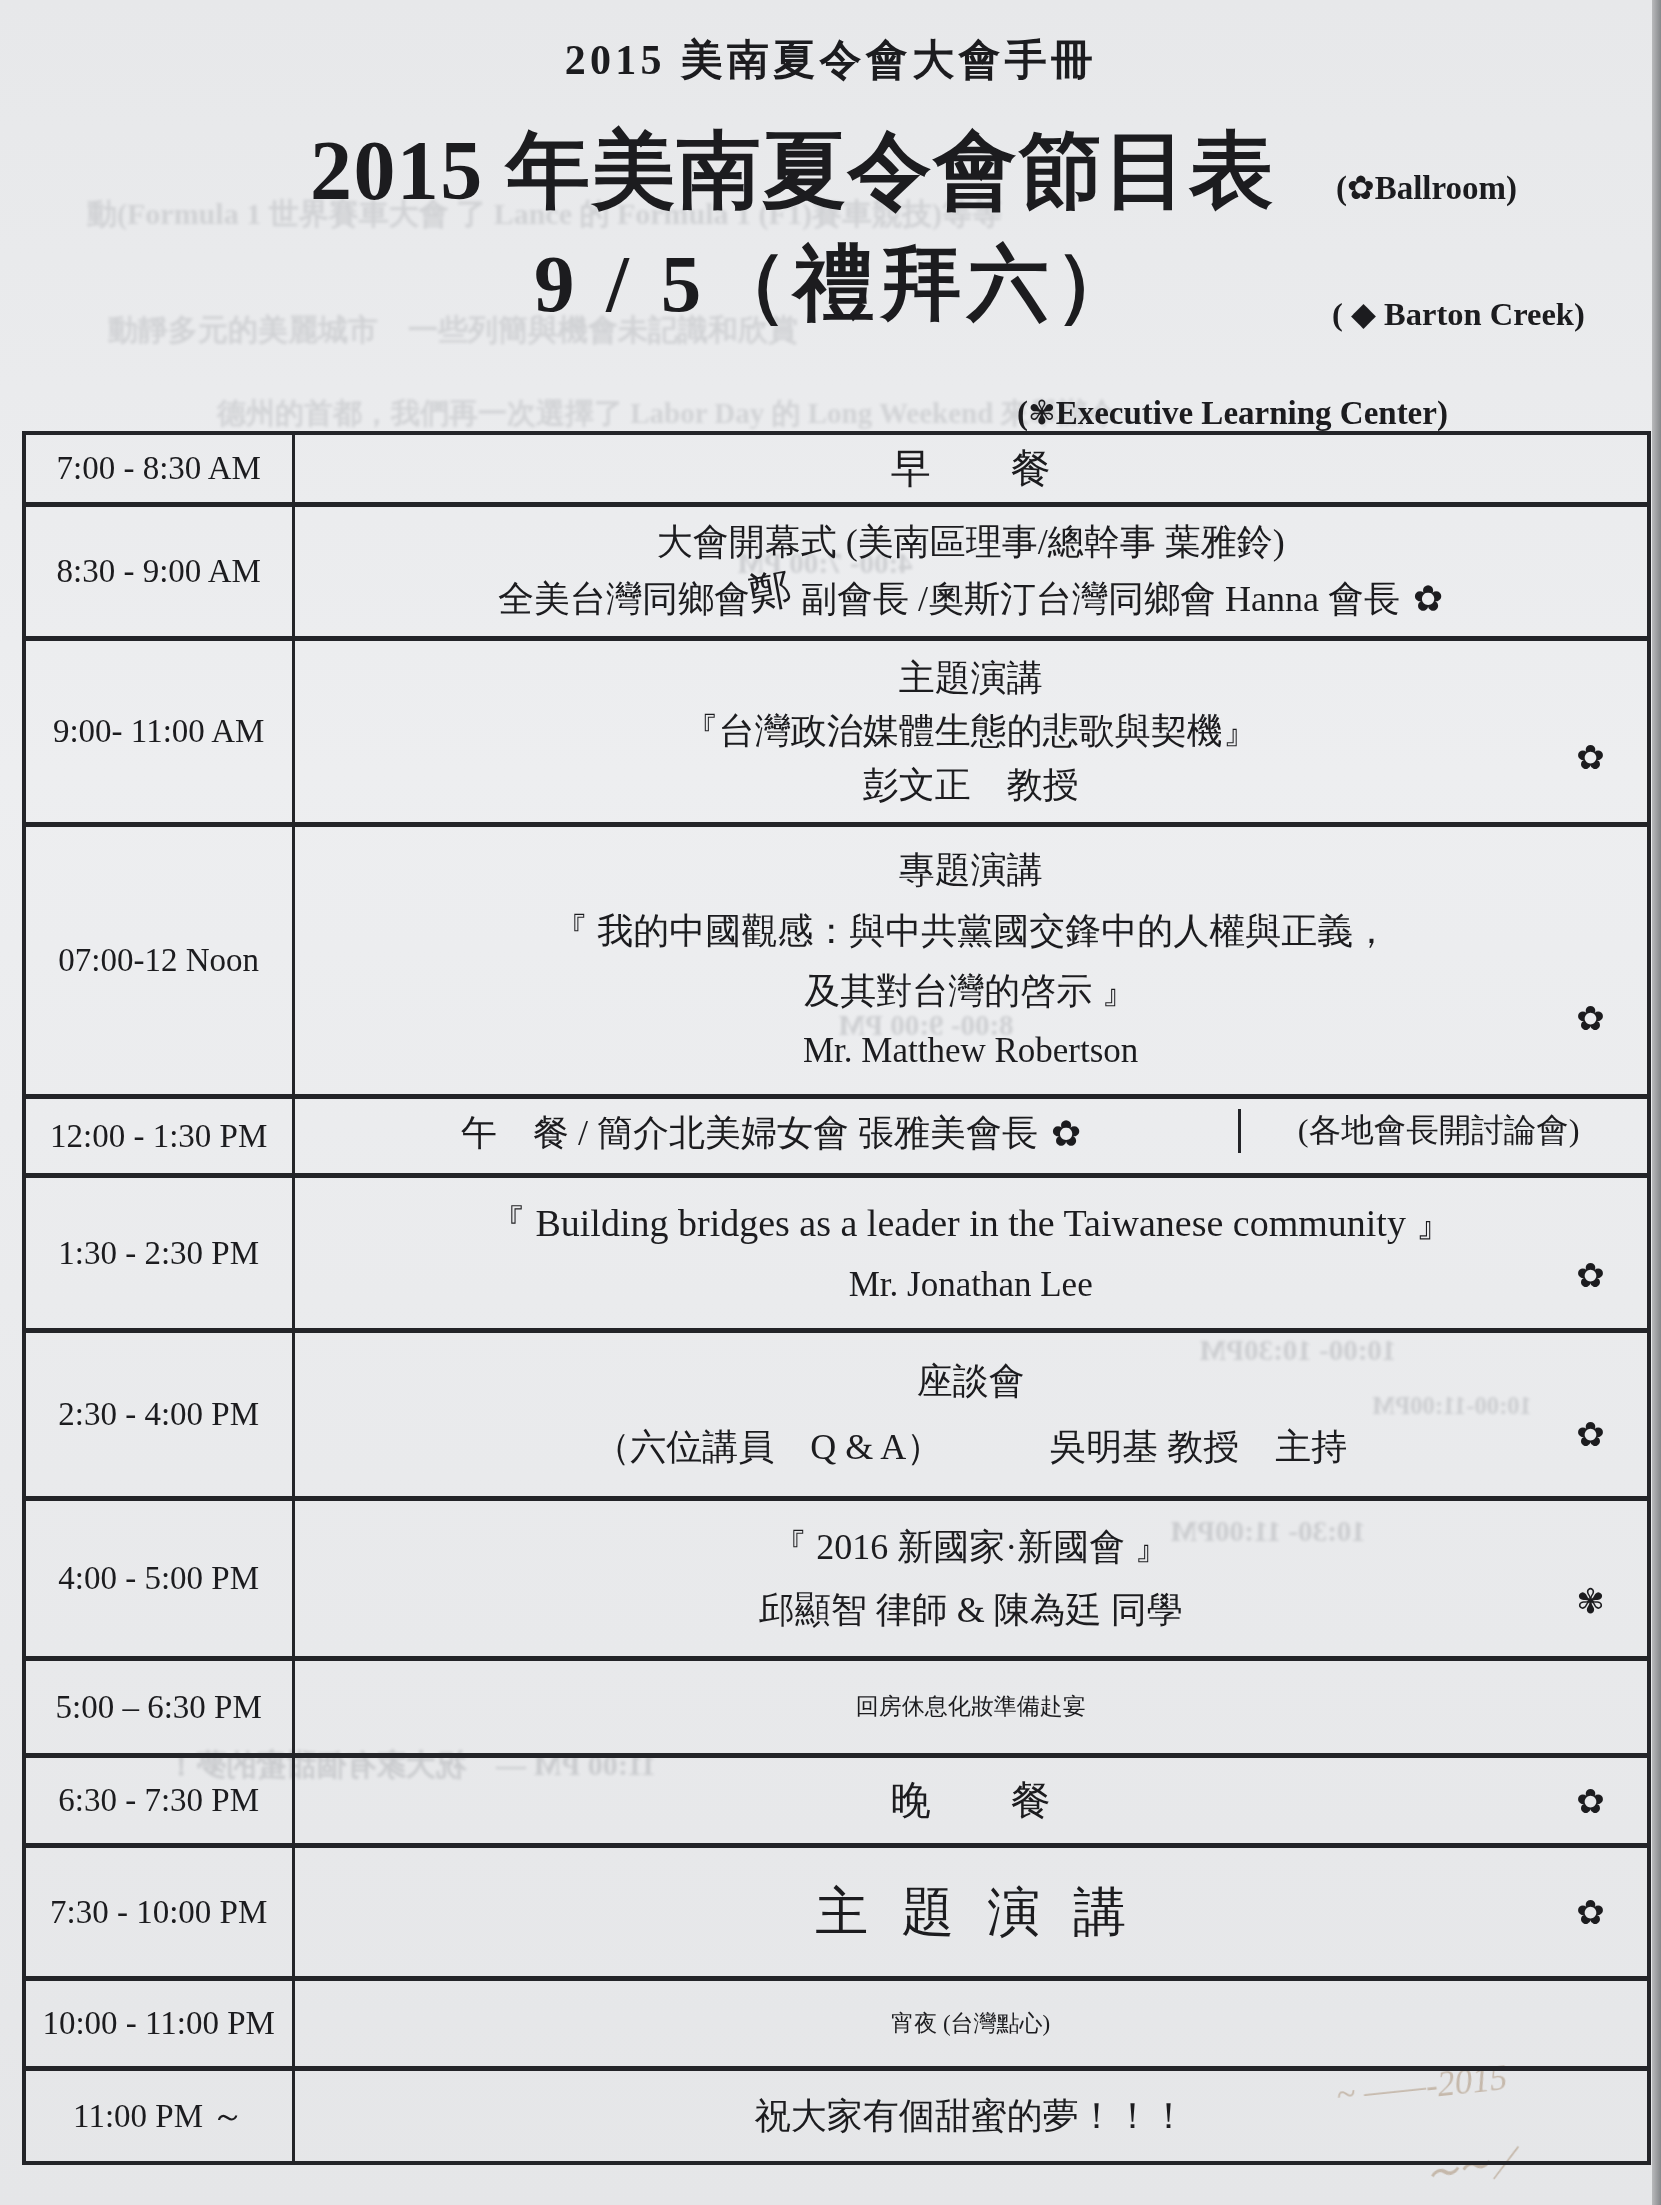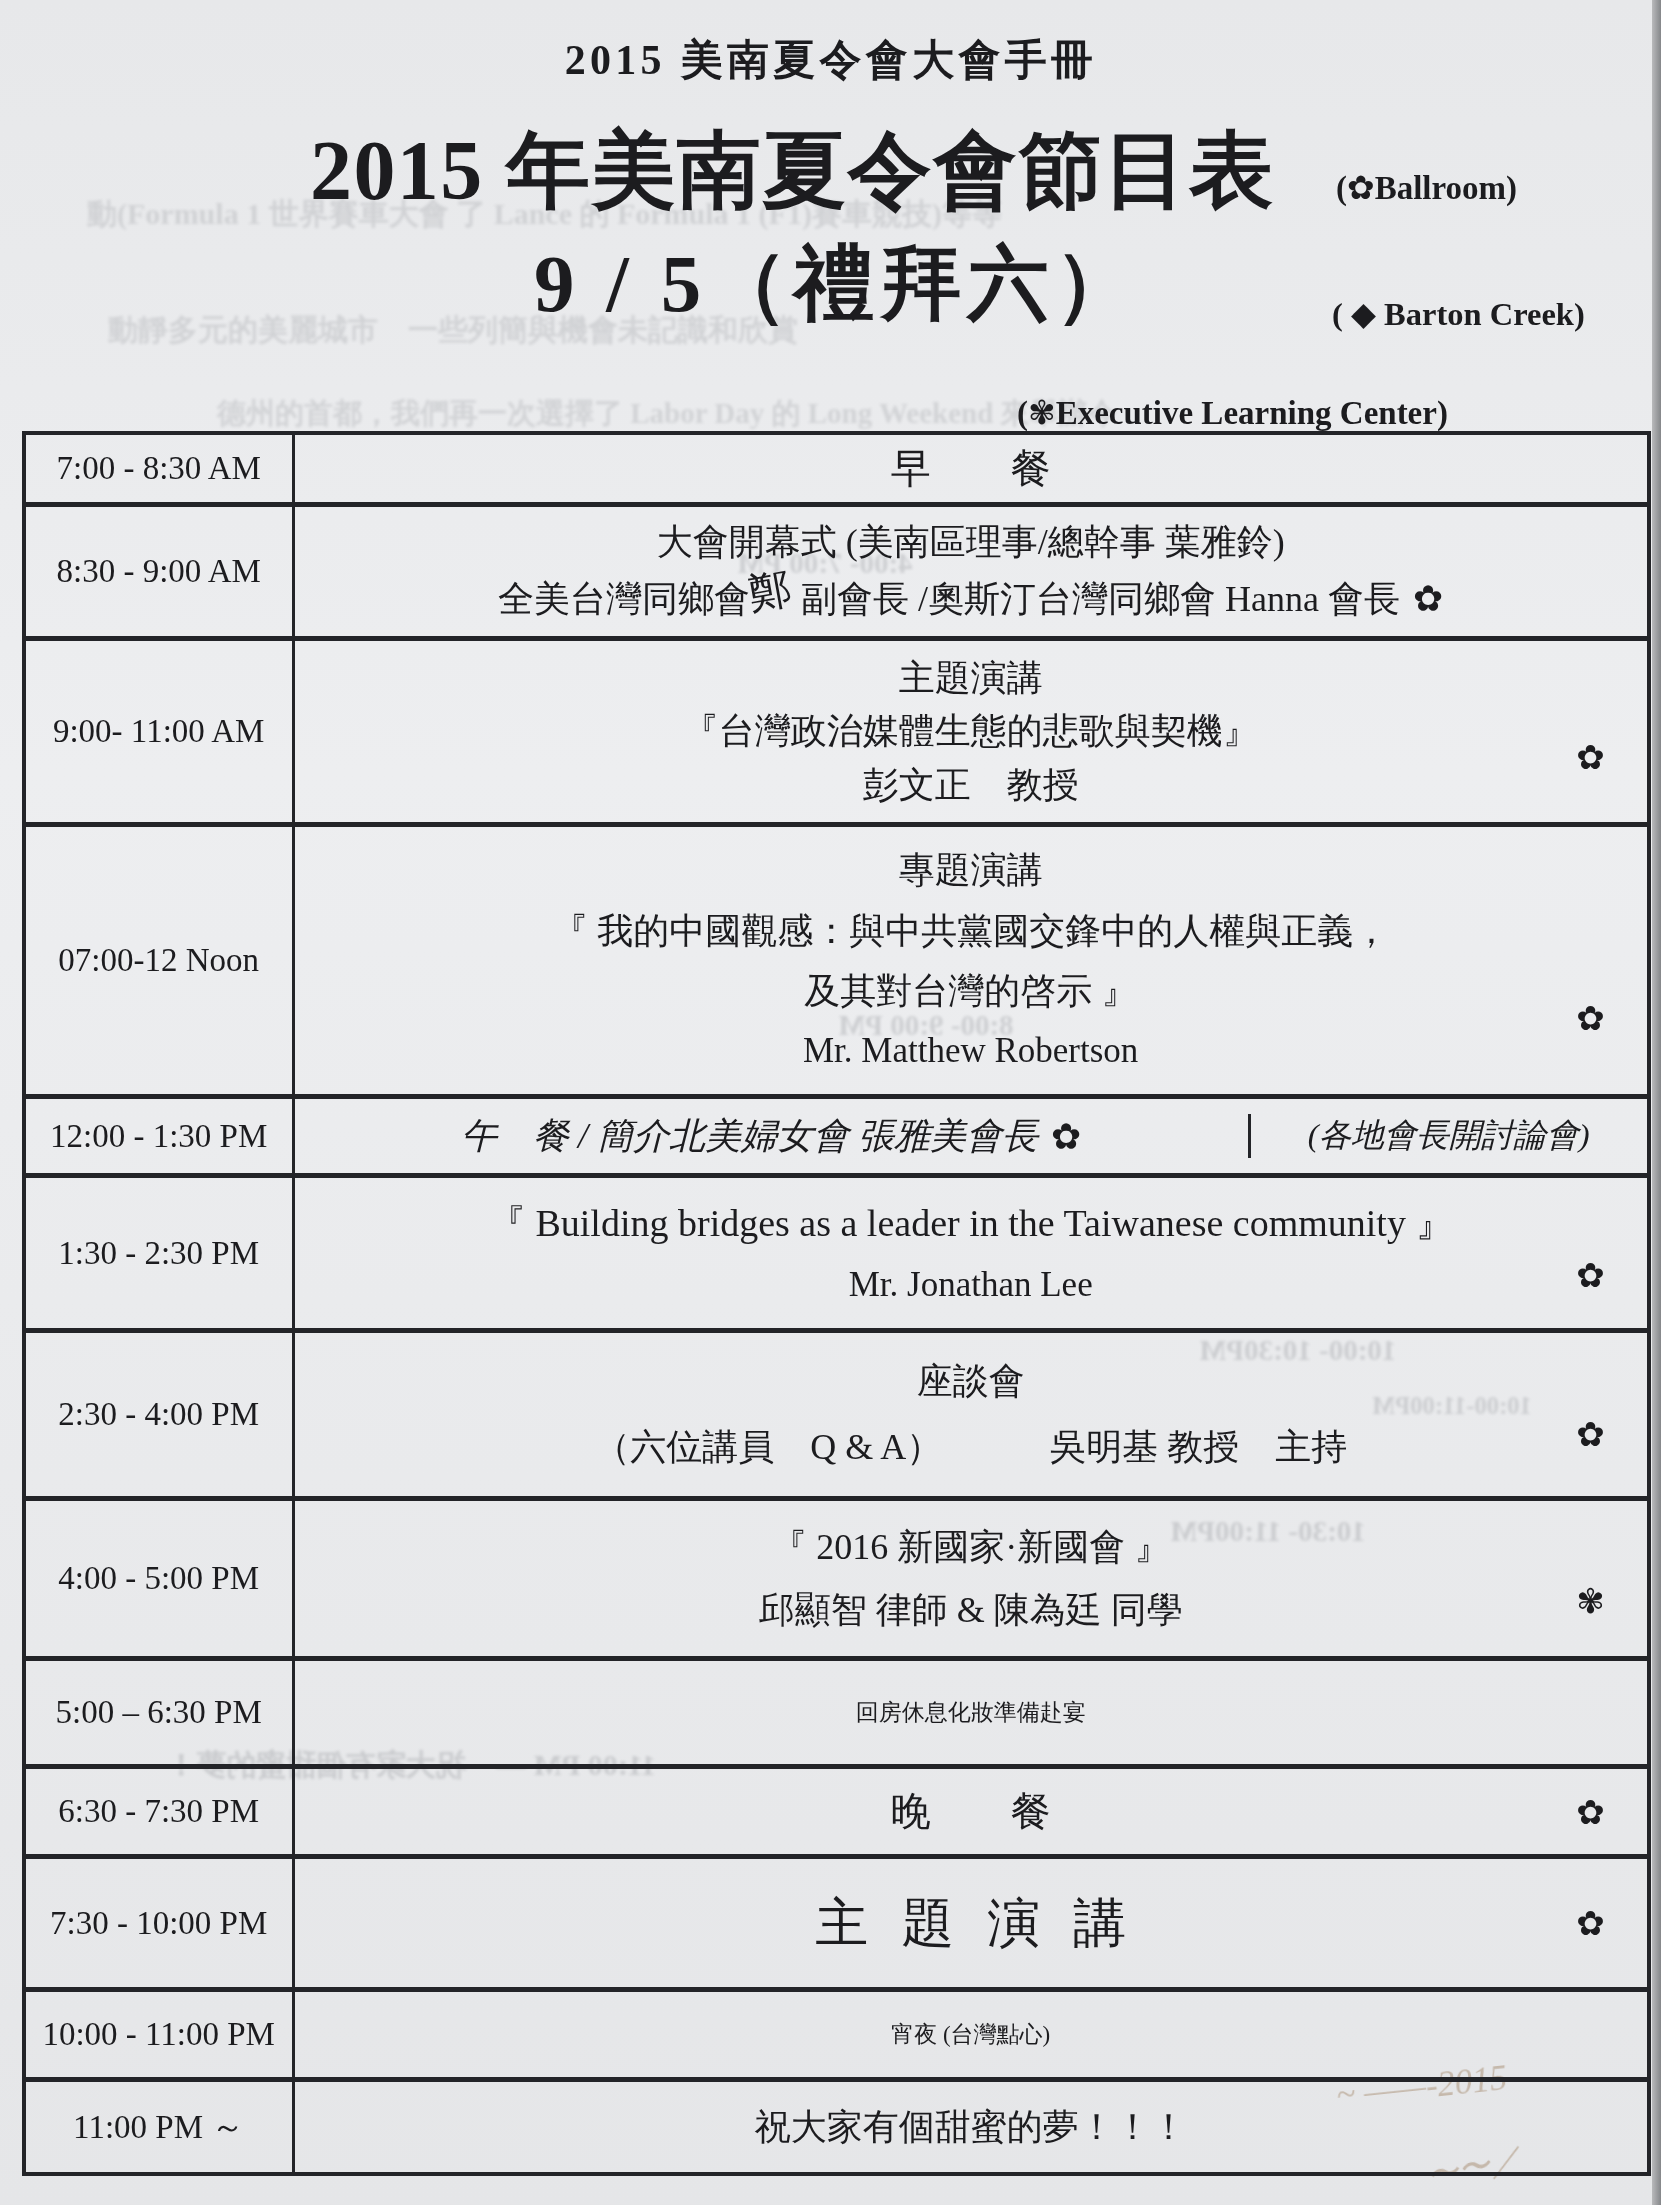--- a/index.html
+++ b/index.html
@@ -48,29 +48,29 @@
     font-size:42px;font-weight:500;}
   .marker{position:absolute;right:42px;font-size:34px;}
   .mk-low1{bottom:45px;}    
   .mk-low2{bottom:56px;}    
   .mk-low3{bottom:33px;}    
   .mk-low4{bottom:42px;}    
   .mk-low5{bottom:35px;}    
   .mk-mid{top:50%;transform:translateY(-50%);}
   .sym.inline{margin-left:13px;}
   
-  .content.lunch{flex-direction:row;justify-content:flex-start;align-items:center;padding:0;font-style:italic;}
+  .content.lunch{flex-direction:row;justify-content:flex-start;align-items:flex-start;padding:10px;}
   .lunch-left{flex:1;display:flex;align-items:center;justify-content:center;
     font-size:36px;white-space:nowrap;}
   .lunch-right{width:399px;min-width:399px;border-left:3.6px solid #232428;box-sizing:border-box;
     display:flex;align-items:center;justify-content:center;font-size:32.5px;white-space:nowrap;}
   
   .r1{height:72px}.r2{height:134px}.r3{height:186px}.r4{height:272px}
   .r5{height:79px}.r6{height:155px}.r7{height:168px}.r8{height:160px}
-  .r9{height:108px}.r10{height:90px}.r11{height:133px}.r12{height:90px}
+  .r9{height:97px}.r10{height:90px}.r11{height:133px}.r12{height:90px}
   .r13{height:90px}
 </style>
 </head>
 <body>
 
 <div>
   <div class="ghost" style="left:87px;top:194px;font-size:30px;">動(Formula 1 世界賽車大會 了 Lance 的 Formula 1 (F1)賽車競技)等等</div>
   <div class="ghost" style="left:108px;top:310px;font-size:30px;">動靜多元的美麗城市　一些列簡與機會未記識和欣賞</div>
   <div class="ghost" style="left:217px;top:394px;font-size:29px;">德州的首都，我們再一次選擇了 Labor Day 的 Long Weekend 來舉辦今</div>
   <div class="ghost mirror" style="left:737px;top:547px;font-size:29px;">4:00- 7:00 PM</div>

